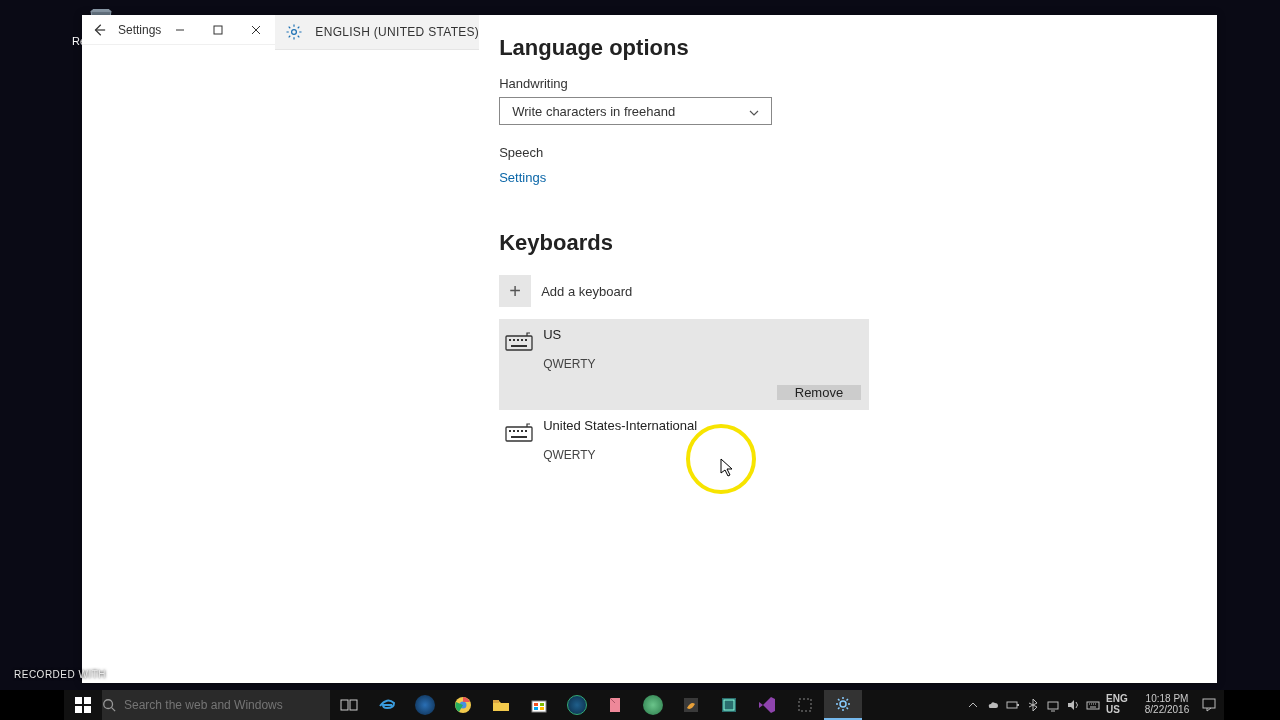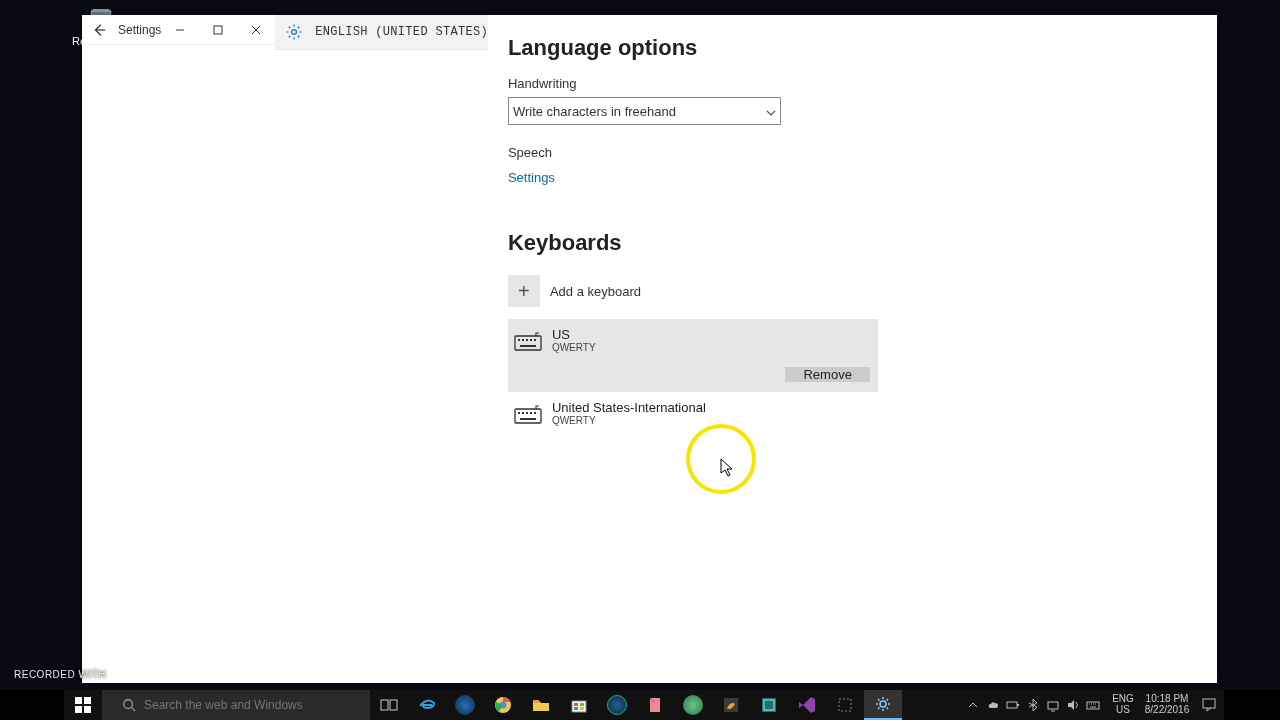--- a/index.html
+++ b/index.html
@@ -33,34 +33,34 @@
 .titlebar .spacer { flex: 1; }
 .titlebar .win-btn { width: 38px; height: 30px; display: flex; align-items: center; justify-content: center; cursor: pointer; }
 .titlebar .win-btn svg { width: 10px; height: 10px; }
 
 .subheader {
   height: 35px; background: #f2f2f2;
   display: flex; align-items: center; padding-left: 10px;
   border-bottom: 1px solid #e5e5e5;
 }
 .subheader .gear { width: 18px; height: 18px; margin-right: 12px; color: #1a6fb3; }
-.subheader .crumb { font-size: 12px; letter-spacing: 0.3px; color: #333; font-family: Liberation Mono, monospace; }
+.subheader .crumb { font-size: 12px; letter-spacing: 0.3px; color: #333; }
 
 .content { flex: 1; padding: 20px 20px 0 20px; overflow: auto; }
 
 .section-title { font-size: 22px; font-weight: 700; color: #222; margin-bottom: 15px; }
 .section-title.kb { margin-top: 44px; }
 
 .label { font-size: 13px; color: #333; margin-bottom: 6px; }
 
 .dropdown {
   width: 273px; height: 28px;
   border: 1px solid #888;
   display: flex; align-items: center; justify-content: space-between;
-  padding: 0 4px; font-size: 13px; color: #333;
+  padding: 0 12px; font-size: 13px; color: #333;
   cursor: pointer; background: #fff;
 }
 .dropdown .chev { color: #555; }
 
 .speech-block { margin-top: 20px; }
 .link { color: #0a66a8; font-size: 13px; cursor: pointer; margin-top: 4px; display: inline-block; }
 
 .add-keyboard { display: flex; align-items: center; margin-bottom: 8px; cursor: pointer; width: 370px; padding: 4px 0; }
 .add-keyboard .plusbox {
   width: 32px; height: 32px; background: #e6e6e6;
@@ -70,21 +70,21 @@
 .add-keyboard .lbl { font-size: 13px; color: #333; }
 
 .kb-item {
   width: 370px; padding: 8px 8px 8px 2px;
   display: flex; flex-direction: column;
 }
 .kb-item.selected { background: #e6e6e6; padding-bottom: 10px; }
 .kb-row { display: flex; align-items: flex-start; }
 .kb-icon { width: 28px; height: 22px; margin: 4px 10px 0 4px; }
 .kb-text .name { font-size: 13px; color: #222; }
-.kb-text .layout { font-size: 10px; color: #444; margin-top: 0; }
+.kb-text .layout { font-size: 12px; color: #444; margin-top: 15px; }
 .remove-row { display: flex; justify-content: flex-end; margin-top: 14px; }
 .remove-btn {
   background: #ccc; border: none; padding: 0 18px;
   font-size: 13px; color: #222; cursor: pointer;
 }
 
 
 .highlight {
   position: absolute;
   width: 70px; height: 70px;
@@ -110,36 +110,36 @@
 .taskbar {
   position: absolute; left: 0; right: 0; bottom: 0;
   height: 30px; background: #111;
   display: flex; align-items: stretch;
   color: #ccc; font-size: 11px;
 }
 .taskbar .side-pad { width: 64px; background: #000; }
 .taskbar .start { width: 38px; display:flex; align-items:center; justify-content:center; cursor:pointer; }
 .taskbar .start svg { width:16px; height:16px; }
 .taskbar .search {
-  width: 268px; background: #2a2a2a; display:flex; align-items:center;
-  padding: 0 20px; color: #999;
+  width: 228px; background: #2a2a2a; display:flex; align-items:center;
+  padding: 0 0; color: #999;
 }
 .taskbar .search svg { width:14px; height:14px; margin-right:8px; flex-shrink:0; }
 .taskbar .search input {
   background: transparent; border: none; outline: none;
   color: #ccc; font-size: 12px; width: 100%;
 }
 .taskbar .task-icons { display:flex; align-items:center; }
 .taskbar .tbtn { width: 38px; height:30px; display:flex; align-items:center; justify-content:center; cursor:pointer; }
 .taskbar .tbtn.active { background:#333; border-bottom:2px solid #76b9ed; }
 .taskbar .tbtn svg, .taskbar .tbtn .ic { width:20px; height:20px; }
 .taskbar .spacer { flex:1; }
 .taskbar .tray { display:flex; align-items:center; gap:6px; padding:0 6px; }
 .taskbar .tray .tic { width:14px; height:14px; color:#bbb; }
-.taskbar .lang { width:34px; text-align:center; font-size:10px; line-height:11px; padding-top:3px; cursor:pointer; }
+.taskbar .lang { width:34px; font-size:10px; line-height:11px; padding-top:3px; cursor:pointer;font-weight:bold; }
 .taskbar .clock { width:54px; text-align:center; font-size:10px; line-height:11px; padding-top:3px; cursor:pointer; }
 .taskbar .notif { width:30px; display:flex; align-items:center; justify-content:center; cursor:pointer; }
 .taskbar .side-pad-r { width: 56px; background:#000; }
 
 .circle-ic { border-radius:50%; }
 </style>
 </head>
 <body>
 
 <div class="desktop-icon">

